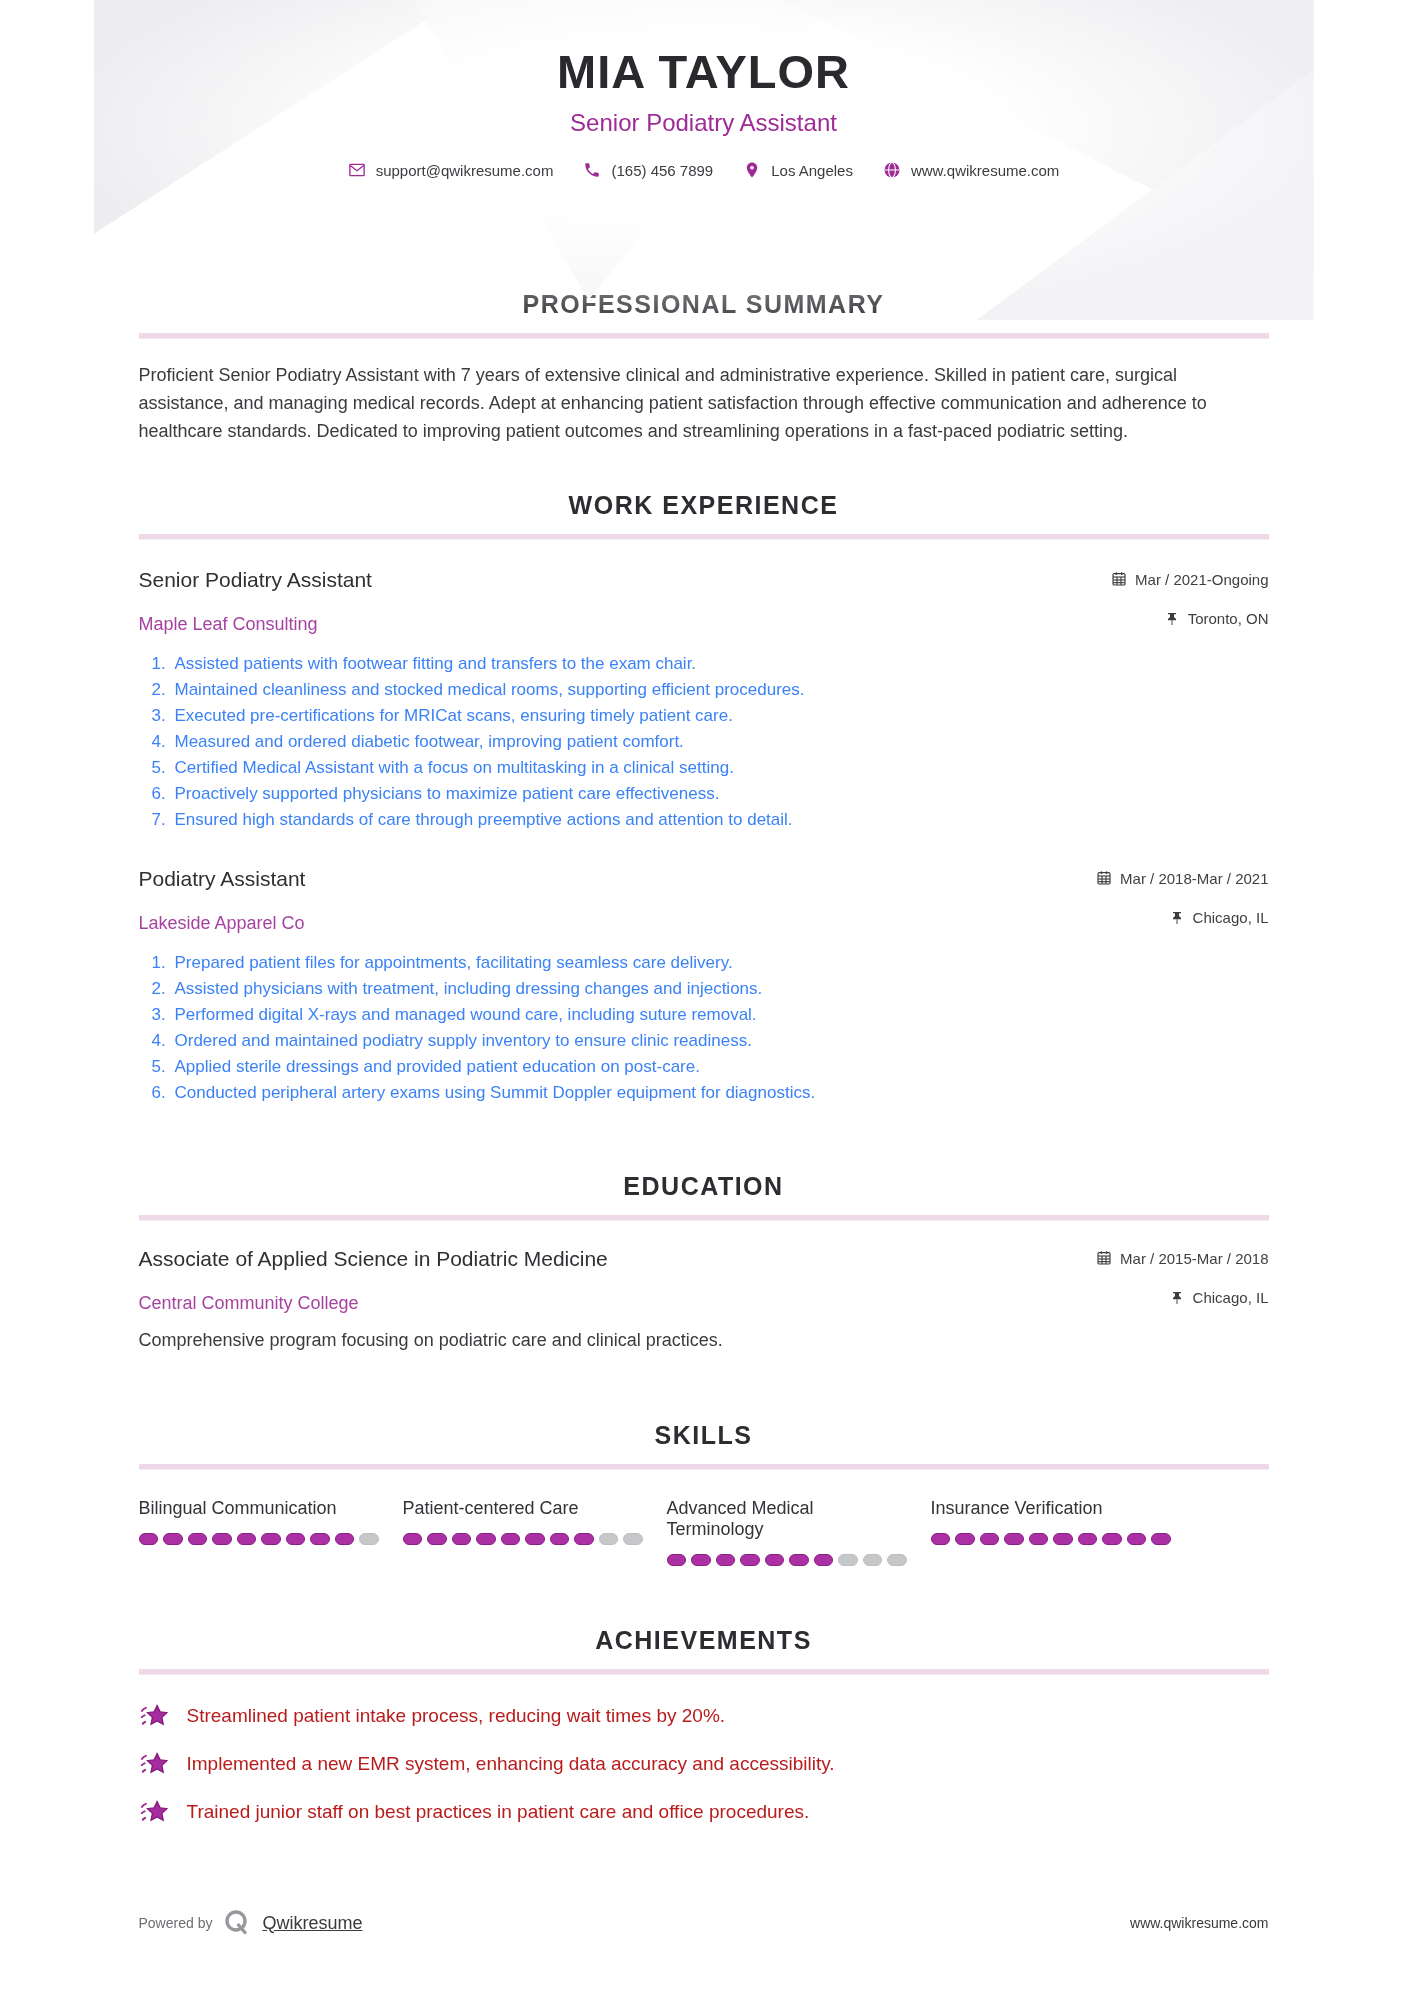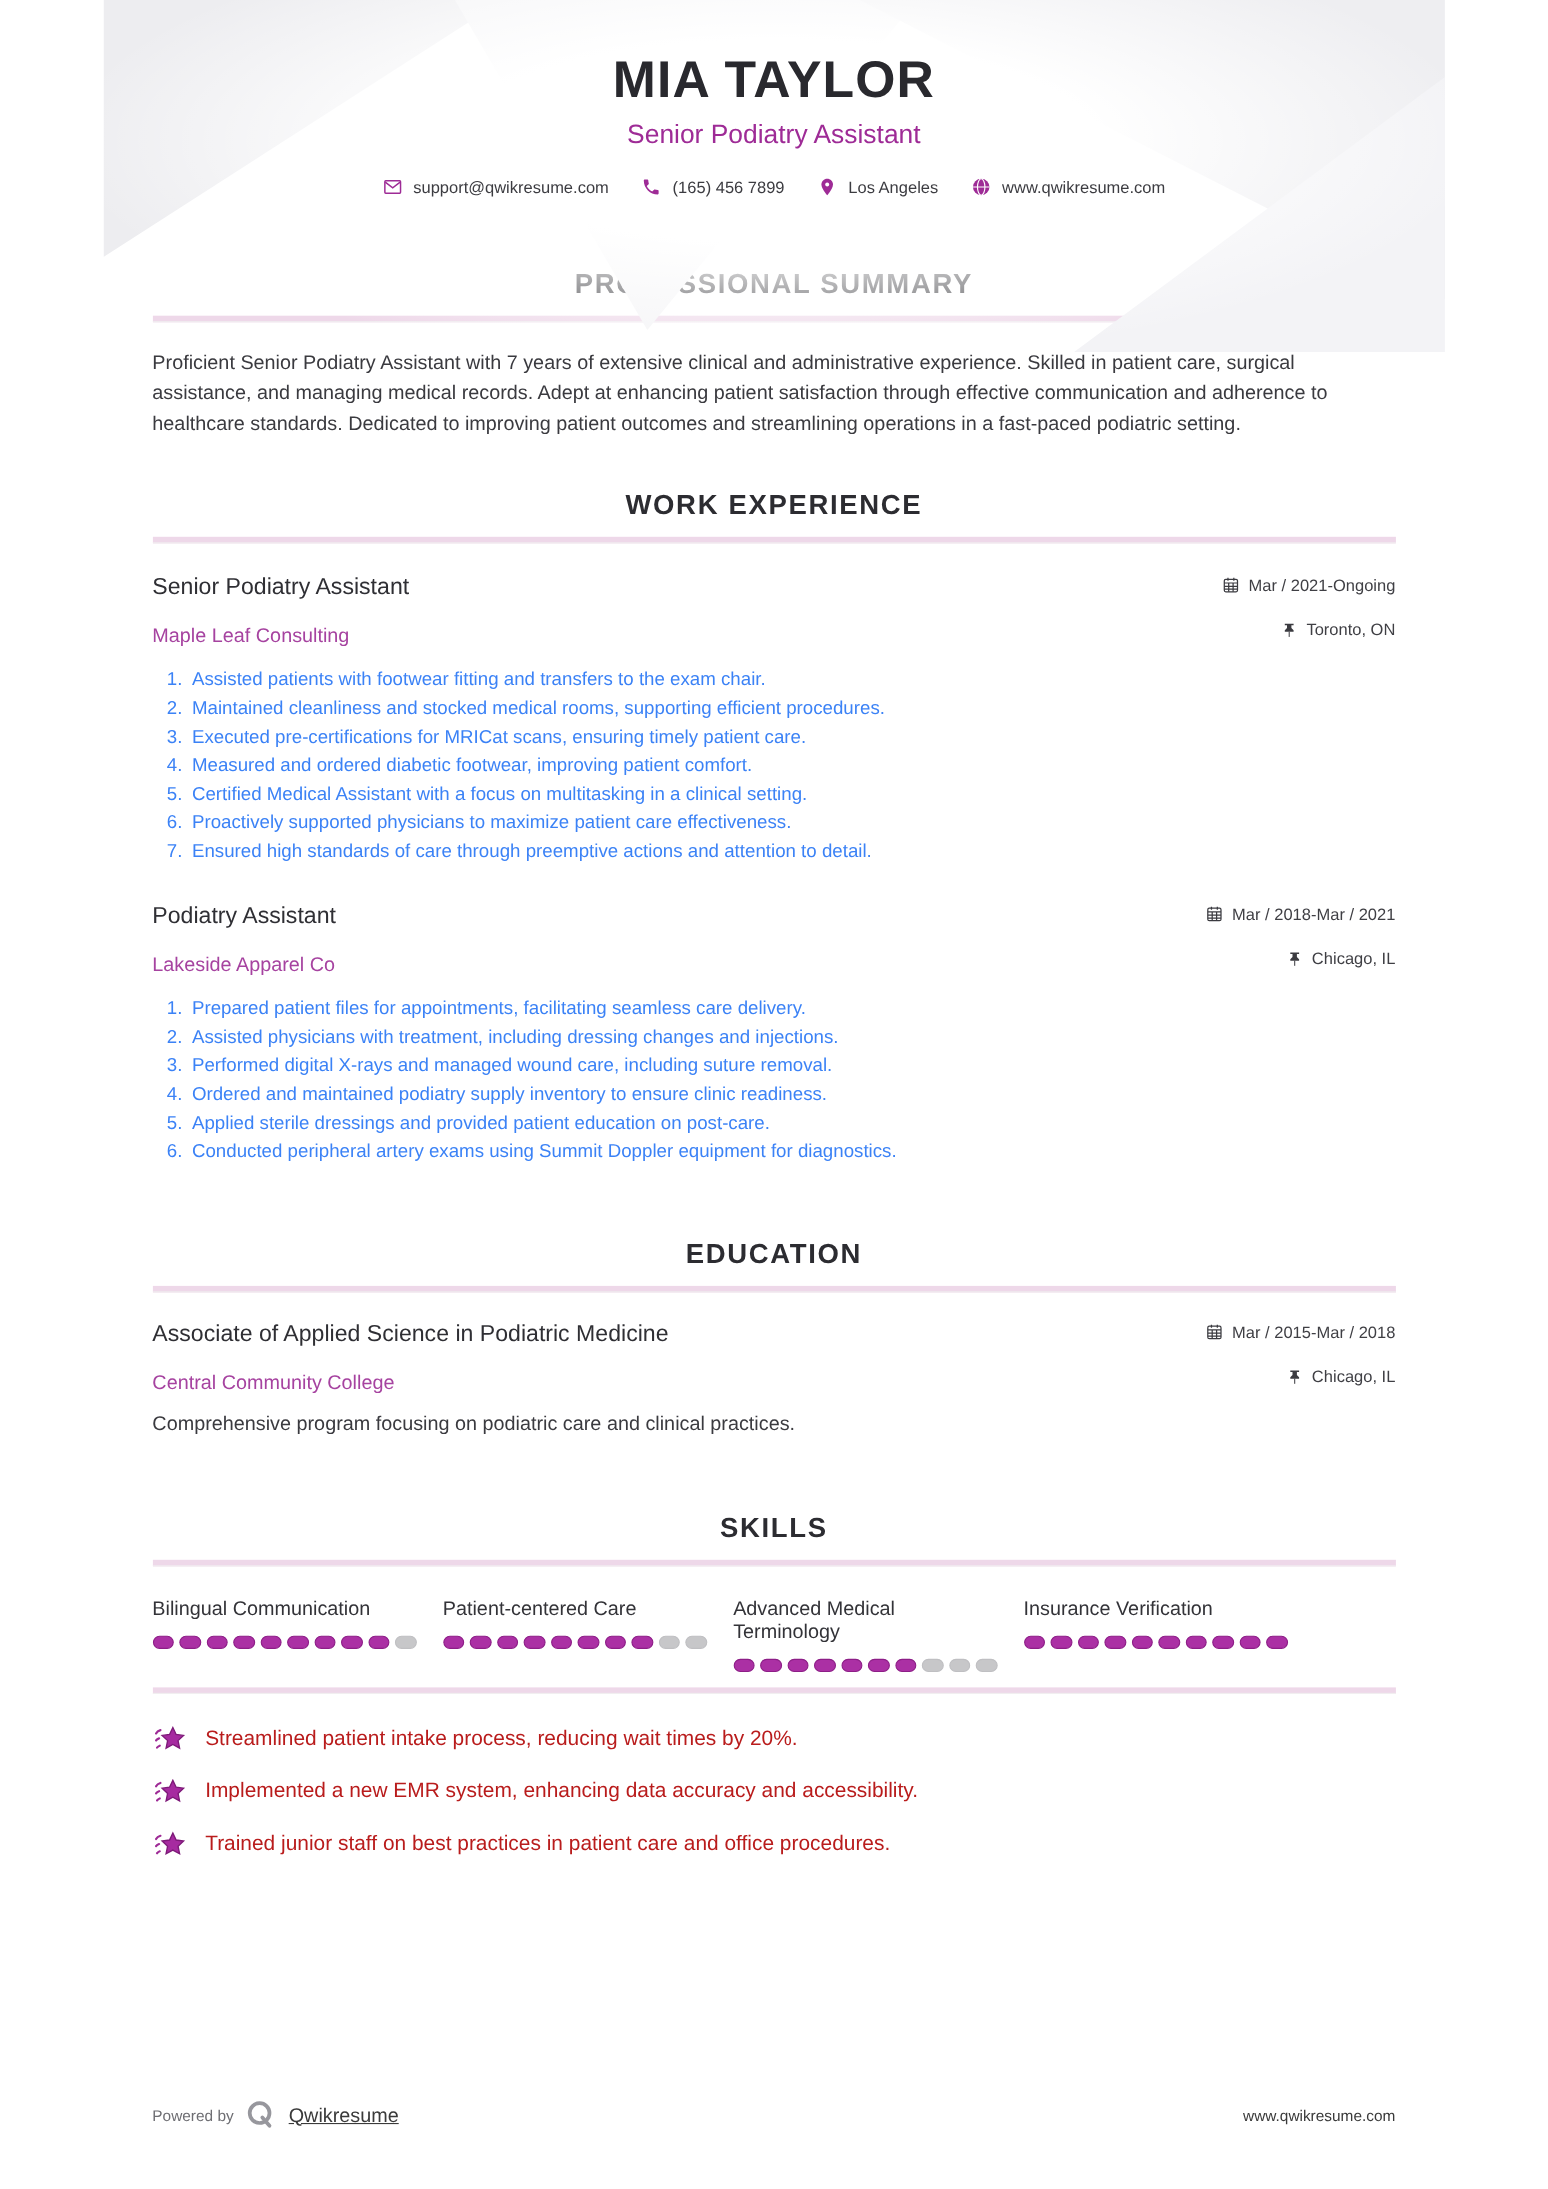--- a/index.html
+++ b/index.html
@@ -8,20 +8,21 @@
     width:1220px;
     min-height:1990px;
     margin:0 auto;
     background:#ffffff;
     font-family:"Liberation Sans", sans-serif;
     color:#3a3a3f;
     display:flex;
     flex-direction:column;
     overflow:hidden;
     box-sizing:border-box;
+    gap:46px;
   }
   
   .header{position:relative;height:230px;}
   .header-bg{position:absolute;inset:0;height:320px;overflow:hidden;}
   .header-bg div{position:absolute;}
   .poly1{top:0;left:0;width:560px;height:300px;background:#ededf0;clip-path:polygon(0 0,65% 0,0 78%);}
   .poly2{top:0;left:180px;width:700px;height:300px;background:#f4f4f6;clip-path:polygon(20% 0,80% 0,45% 100%);}
   .poly3{top:0;right:0;width:760px;height:320px;background:#eeeef1;clip-path:polygon(30% 0,100% 0,100% 85%);}
   .poly4{top:40px;right:0;width:520px;height:300px;background:#f3f3f6;clip-path:polygon(100% 10%,100% 100%,30% 100%);}
   .poly5{inset:0;background:radial-gradient(ellipse at 50% 40%, #ffffff 34%, rgba(255,255,255,0) 75%);}
@@ -294,20 +295,21 @@
             <span class="pill on"></span>
             <span class="pill on"></span>
             <span class="pill on"></span>
             <span class="pill on"></span>
             <span class="pill on"></span>
             <span class="pill on"></span>
           </div>
       </div>
     </div>
 
+    <h2 class="sec-heading ach-heading">ACHIEVEMENTS</h2>
     <div class="rule"></div>
 
     <div class="ach-list">
       <div class="ach-item">
         <svg class="aicon" viewBox="0 0 24 24">
             <path d="M5.5 5.5c-1.6.5-2.6 1.3-3.2 2.4" fill="none" stroke="#9e2b96" stroke-width="1.6" stroke-linecap="round"></path>
             <path d="M4.5 11.5c-1 .3-1.7.8-2.2 1.5" fill="none" stroke="#9e2b96" stroke-width="1.6" stroke-linecap="round"></path>
             <path d="M5 16.8c-.9.3-1.5.8-2 1.4" fill="none" stroke="#9e2b96" stroke-width="1.6" stroke-linecap="round"></path>
             <path d="M14.5 3.6l2.4 5 5.4.7-4 3.8 1.1 5.5-4.9-2.7-4.9 2.7 1.1-5.5-4-3.8 5.4-.7z" fill="#a62ba0" stroke="#7e1a79" stroke-width="1"></path>
           </svg>

